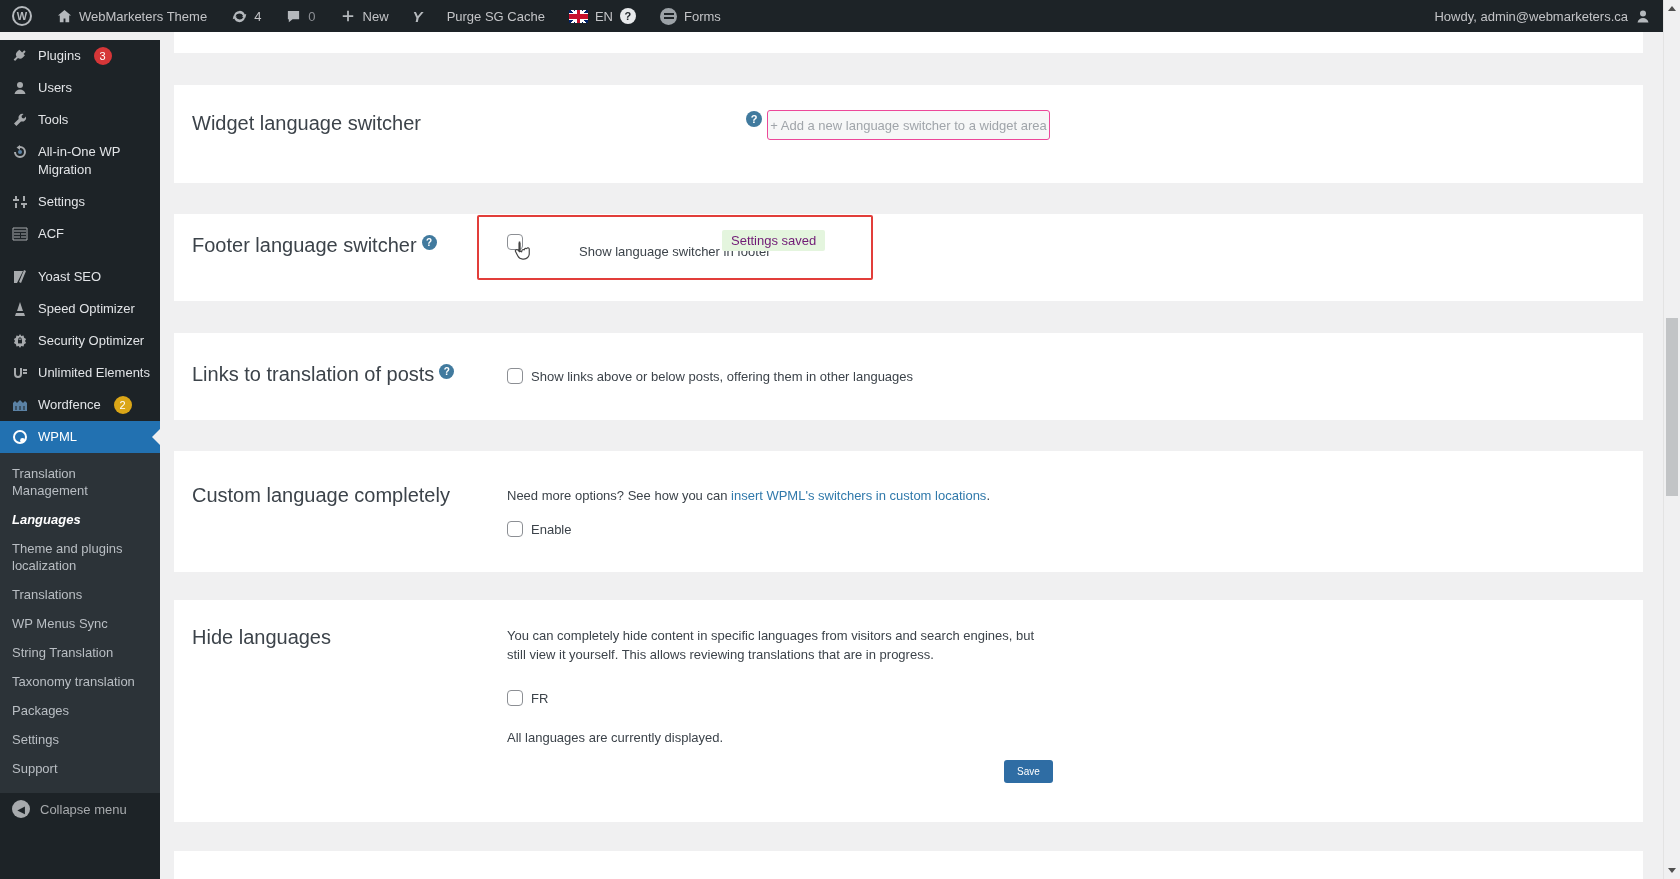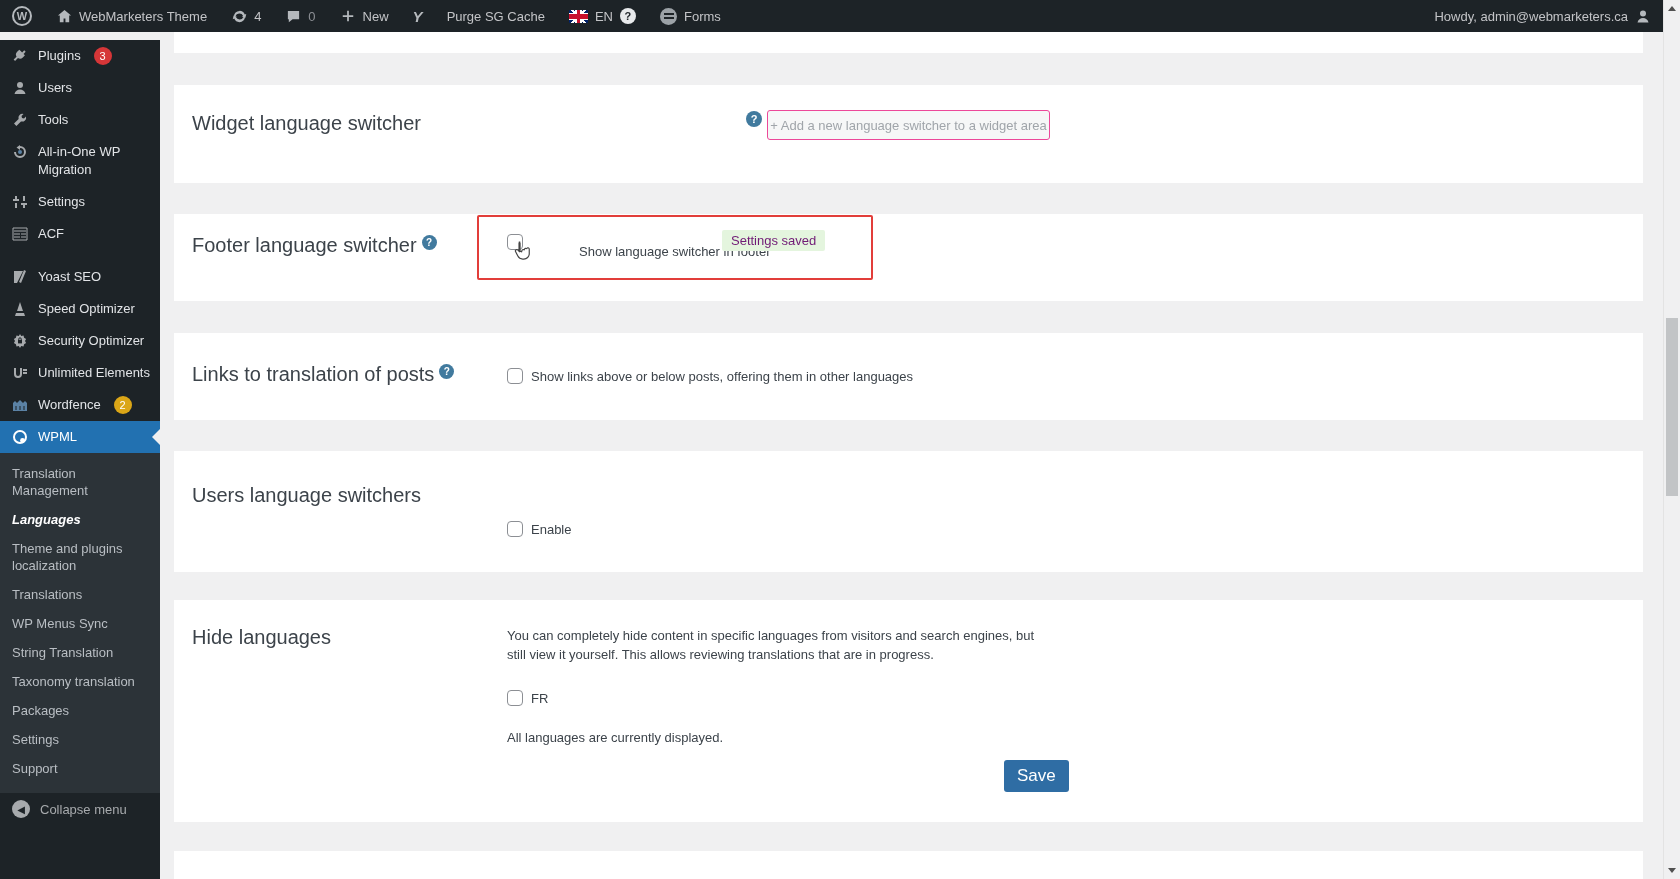--- a/index.html
+++ b/index.html
@@ -64,21 +64,21 @@
     font-size:11px; font-weight:bold; display:flex; align-items:center; justify-content:center; cursor:pointer; }
   .ghost-btn { position:absolute; background:#f6f7f7; border:1px solid #ec4899; border-radius:3px;
     color:#a0a5aa; font-size:13px; display:flex; align-items:center; justify-content:center; cursor:pointer; }
   .cbx { position:absolute; width:16px; height:16px; background:#fff; border:1px solid #8c8f94;
     border-radius:4px; cursor:pointer; }
   .lbl { position:absolute; font-size:13px; color:#3c434a; white-space:nowrap; cursor:default; }
   .badge-saved { position:absolute; font-size:13px; padding:3px 9px; border-radius:2px; }
   .redbox { position:absolute; border:2px solid #e23e3a; border-radius:2px; }
   .para { position:absolute; font-size:13px; color:#3c434a; line-height:1.45; }
   .link { color:#3079ab; cursor:pointer; }
-  .btn-primary { position:absolute; background:#2f6da4; color:#fff; font-size:17px; border:none;
+  .btn-primary { position:absolute; background:#2f6da4; color:#fff; font-size:10px; border:none;
     border-radius:3px; padding:6px 13px; cursor:pointer; }
   .cursor-svg { position:absolute; z-index:30; pointer-events:none; }
 
   
   .scrollbar { position:absolute; right:0; top:0; width:17px; height:879px; background:#f0f0f1;
     border-left:1px solid #e3e3e3; z-index:40; }
   .sc-arrow { position:absolute; left:0; width:16px; height:17px; display:flex; align-items:center;
     justify-content:center; cursor:pointer; }
   .tri-up { width:0; height:0; border-left:4px solid transparent; border-right:4px solid transparent;
     border-bottom:5px solid #505050; }
@@ -302,21 +302,24 @@
 
   <div class="card" style="top:301px; height:87px;">
     <div class="h2" style="left:18px; top:30px;">
       <span>Links to translation of posts</span><span class="help">?</span>
     </div>
     <div class="cbx" style="left:333px; top:35px;"></div>
     <div class="lbl" style="left:357px; top:36px;">Show links above or below posts, offering them in other languages</div>
   </div>
 
   <div class="card" style="top:419px; height:121px;">
-    <div class="h2" style="left:18px; top:33px;">Users language switchers</div>
+    <div class="h2" style="left:18px; top:33px;">Custom language completely</div>
+    <div class="para" style="left:333px; top:36px;">
+      <span>Need more options? See how you can </span><span class="link">insert WPML's switchers in custom locations</span><span>.</span>
+    </div>
     <div class="cbx" style="left:333px; top:70px;"></div>
     <div class="lbl" style="left:357px; top:71px;">Enable</div>
   </div>
 
   <div class="card" style="top:568px; height:222px;">
     <div class="h2" style="left:18px; top:26px;">Hide languages</div>
     <div class="para" style="left:333px; top:27px; width:545px;">You can completely hide content in specific languages from visitors and search engines, but still view it yourself. This allows reviewing translations that are in progress.</div>
     <div class="cbx" style="left:333px; top:90px;"></div>
     <div class="lbl" style="left:357px; top:91px;">FR</div>
     <div class="lbl" style="left:333px; top:130px;">All languages are currently displayed.</div>

